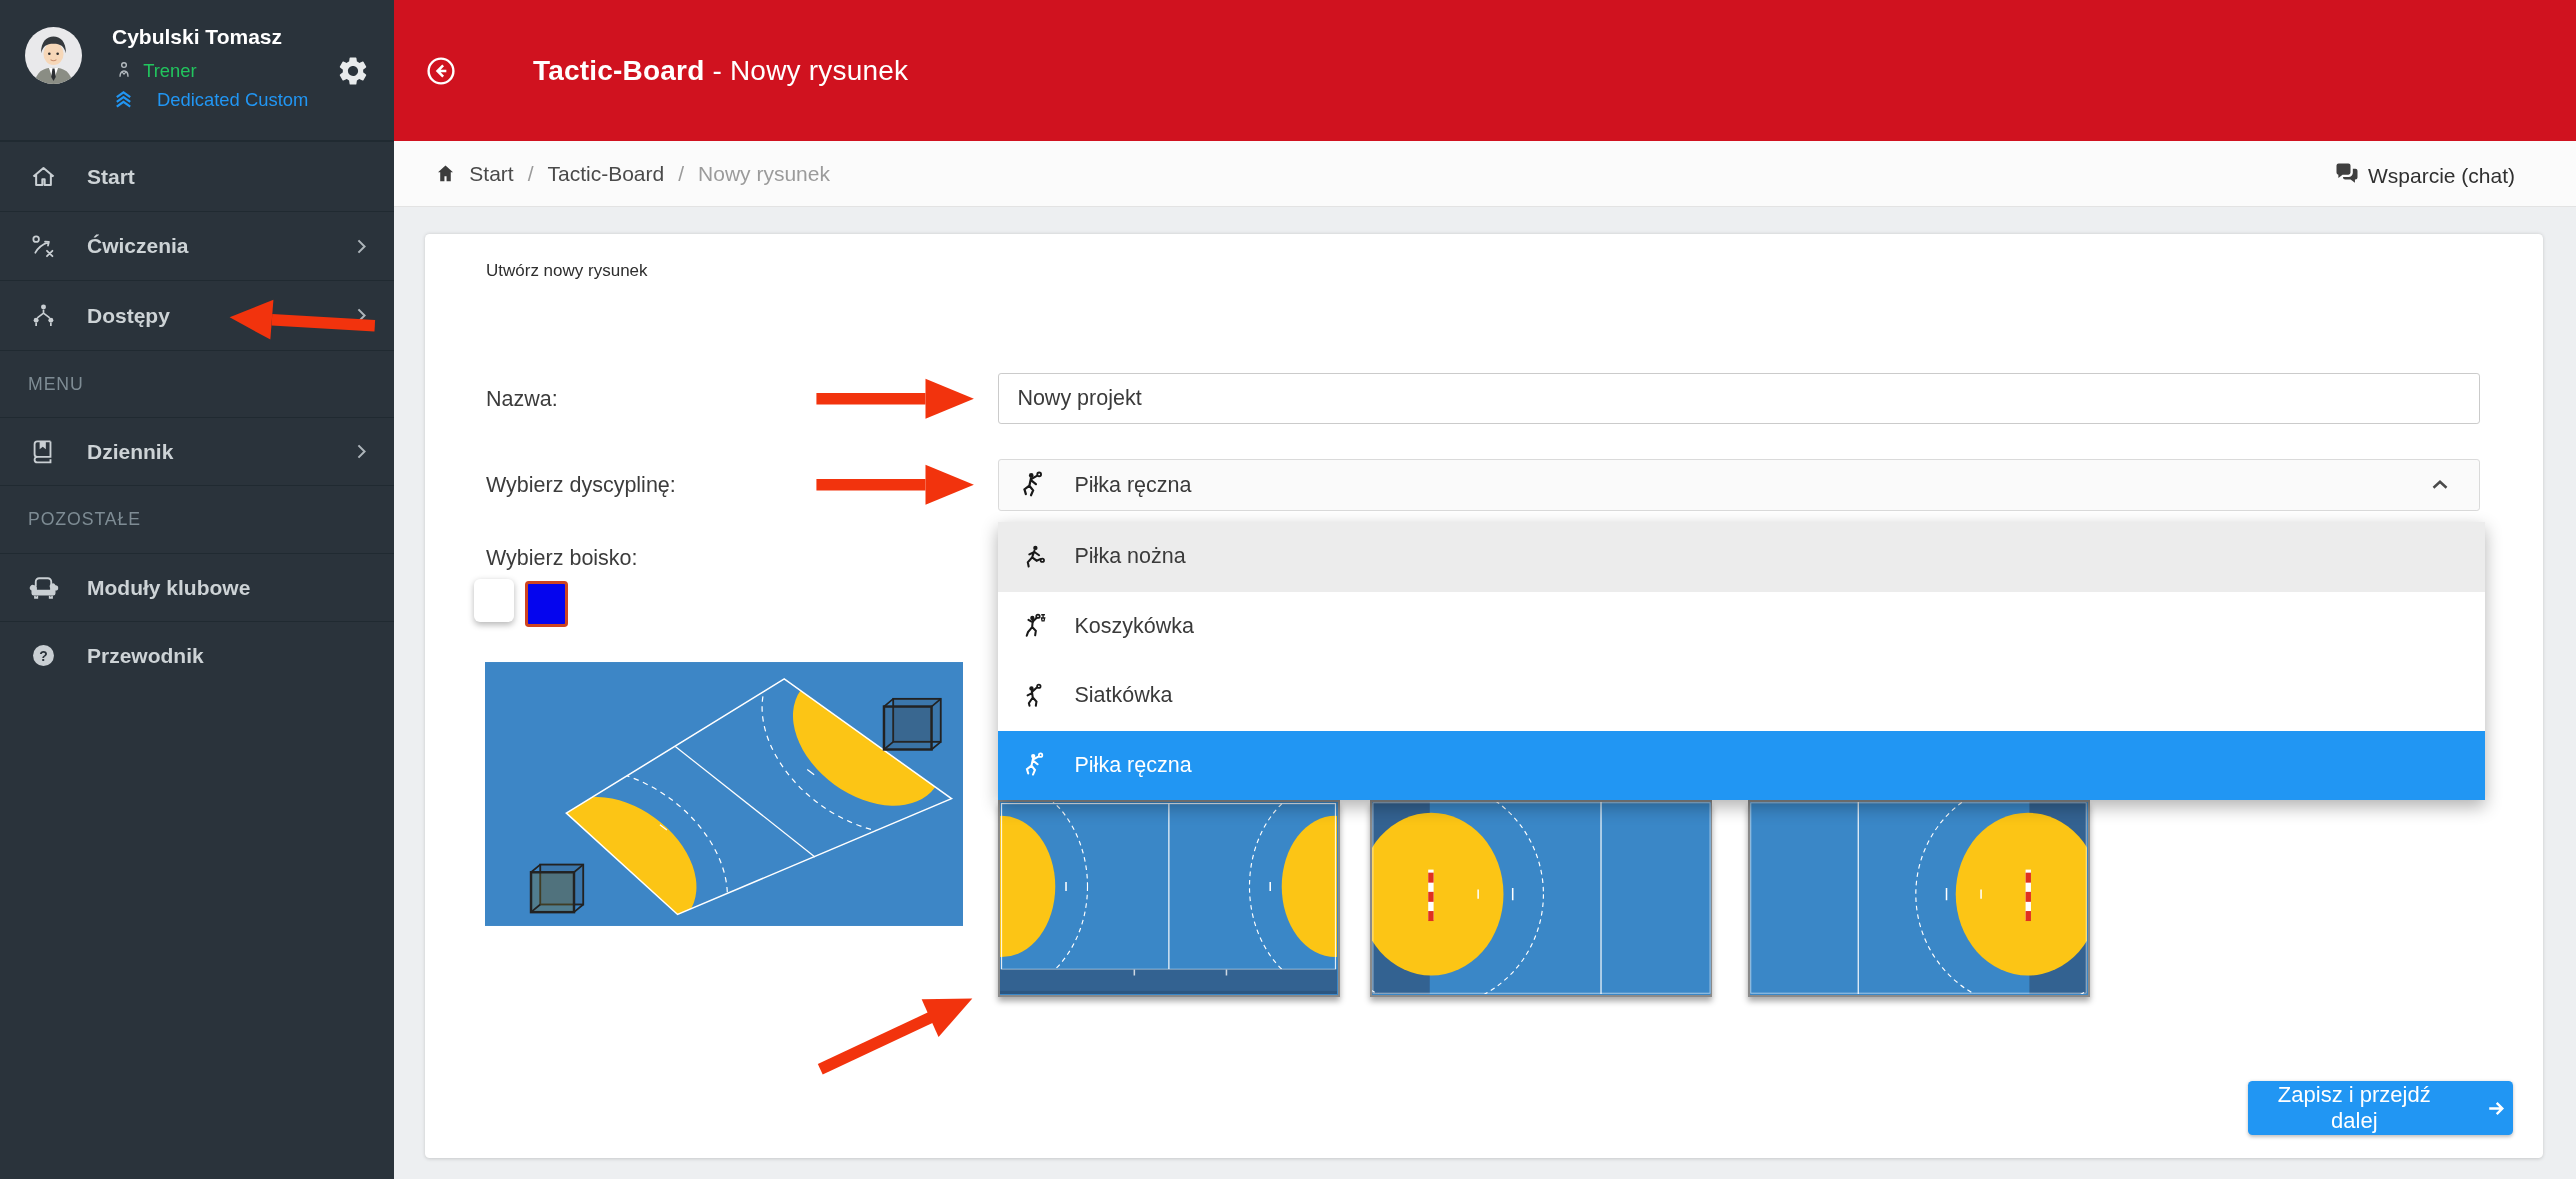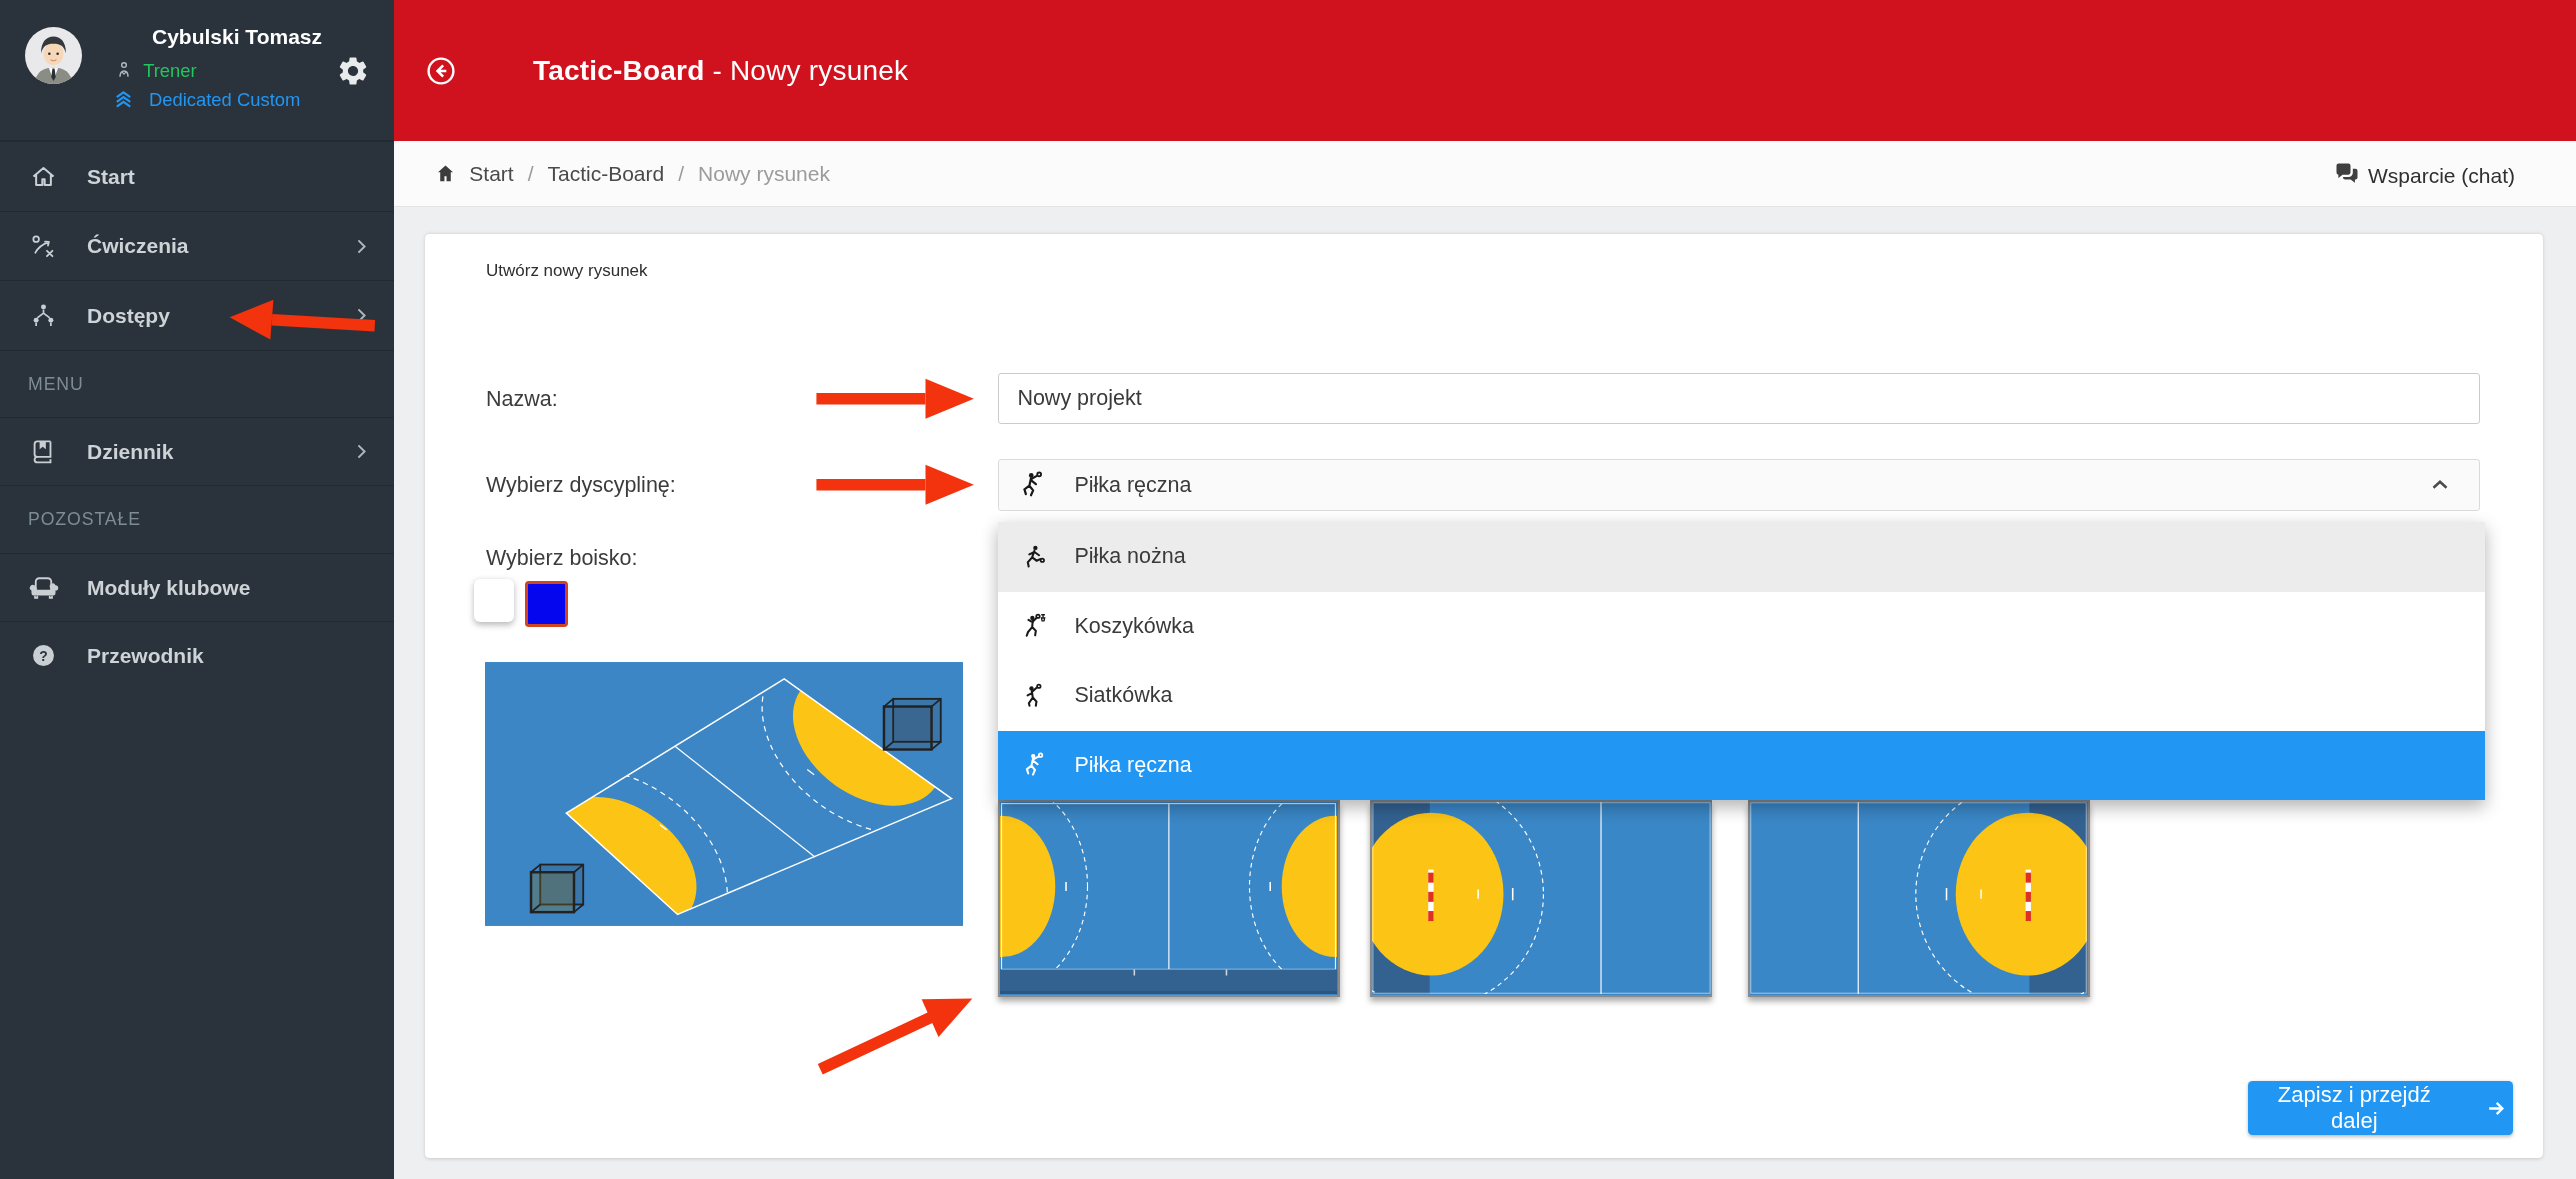--- a/index.html
+++ b/index.html
@@ -14,23 +14,23 @@
   .sidebar { left:0; top:0; width:394px; height:1180px; background:#2A333B; }
   .profile { position:relative; height:141px; border-bottom:0.8px solid #202A31; }
   .srow { position:relative; width:394px; display:flex; align-items:center; border-top:0.8px solid #202A31; }
   .srow:first-of-type { border-top:none; }
   .shead { height:67px; color:#7E8C94; font-size:17.7px; letter-spacing:0.9px; padding-left:28px; }
   .sitem { color:#CDD3D6; font-size:21px; font-weight:bold; padding-left:28px; cursor:pointer; }
   .sitem .ic { width:31px; height:31px; flex:0 0 31px; color:#C9CFD3; }
   .sitem .lbl { margin-left:28px; }
   .chev { position:absolute; right:21.5px; width:23px; height:23px; color:#AEB6BB; }
 
-  .uname { position:absolute; left:112px; top:24.6px; color:#FFFFFF; font-size:21px; font-weight:bold;margin-left:40px; }
+  .uname { position:absolute; left:112px; top:24.6px; color:#FFFFFF; font-size:21px; font-weight:bold; }
   .urole { position:absolute; left:114px; top:60px; color:#22c55e; font-size:18.4px; display:flex; align-items:flex-start; gap:9.2px; }
-  .uplan { position:absolute; left:112px; top:88px; color:#2196F3; font-size:18.4px; display:flex; align-items:center; gap:14px; cursor:pointer; }
+  .uplan { position:absolute; left:112px; top:88px; color:#2196F3; font-size:18.4px; display:flex; align-items:center; gap:22px; cursor:pointer; }
 
   
   .tophead { left:394px; top:0; width:2182px; height:141px; background:#D0121F; display:flex; align-items:center; }
   .htitle { color:#fff; font-size:28px; margin-left:76px; letter-spacing:0.2px; }
   .htitle b { font-weight:bold; }
   .backbtn { width:32px; height:32px; margin-left:31px; cursor:pointer; flex:0 0 32px; }
   .crumbbar { left:394px; top:141px; width:2182px; height:66px; background:#FBFBFB; border-bottom:0.8px solid #E3E3E3; display:flex; align-items:center; font-size:21px; color:#4A4A4A; }
   .crumbbar .sep { color:#9A9A9A; margin:0 14px; }
   .crumb-current { color:#9B9B9B; }
   .support { position:absolute; right:61px; display:flex; align-items:flex-end; gap:7px; color:#303030; cursor:pointer; }

